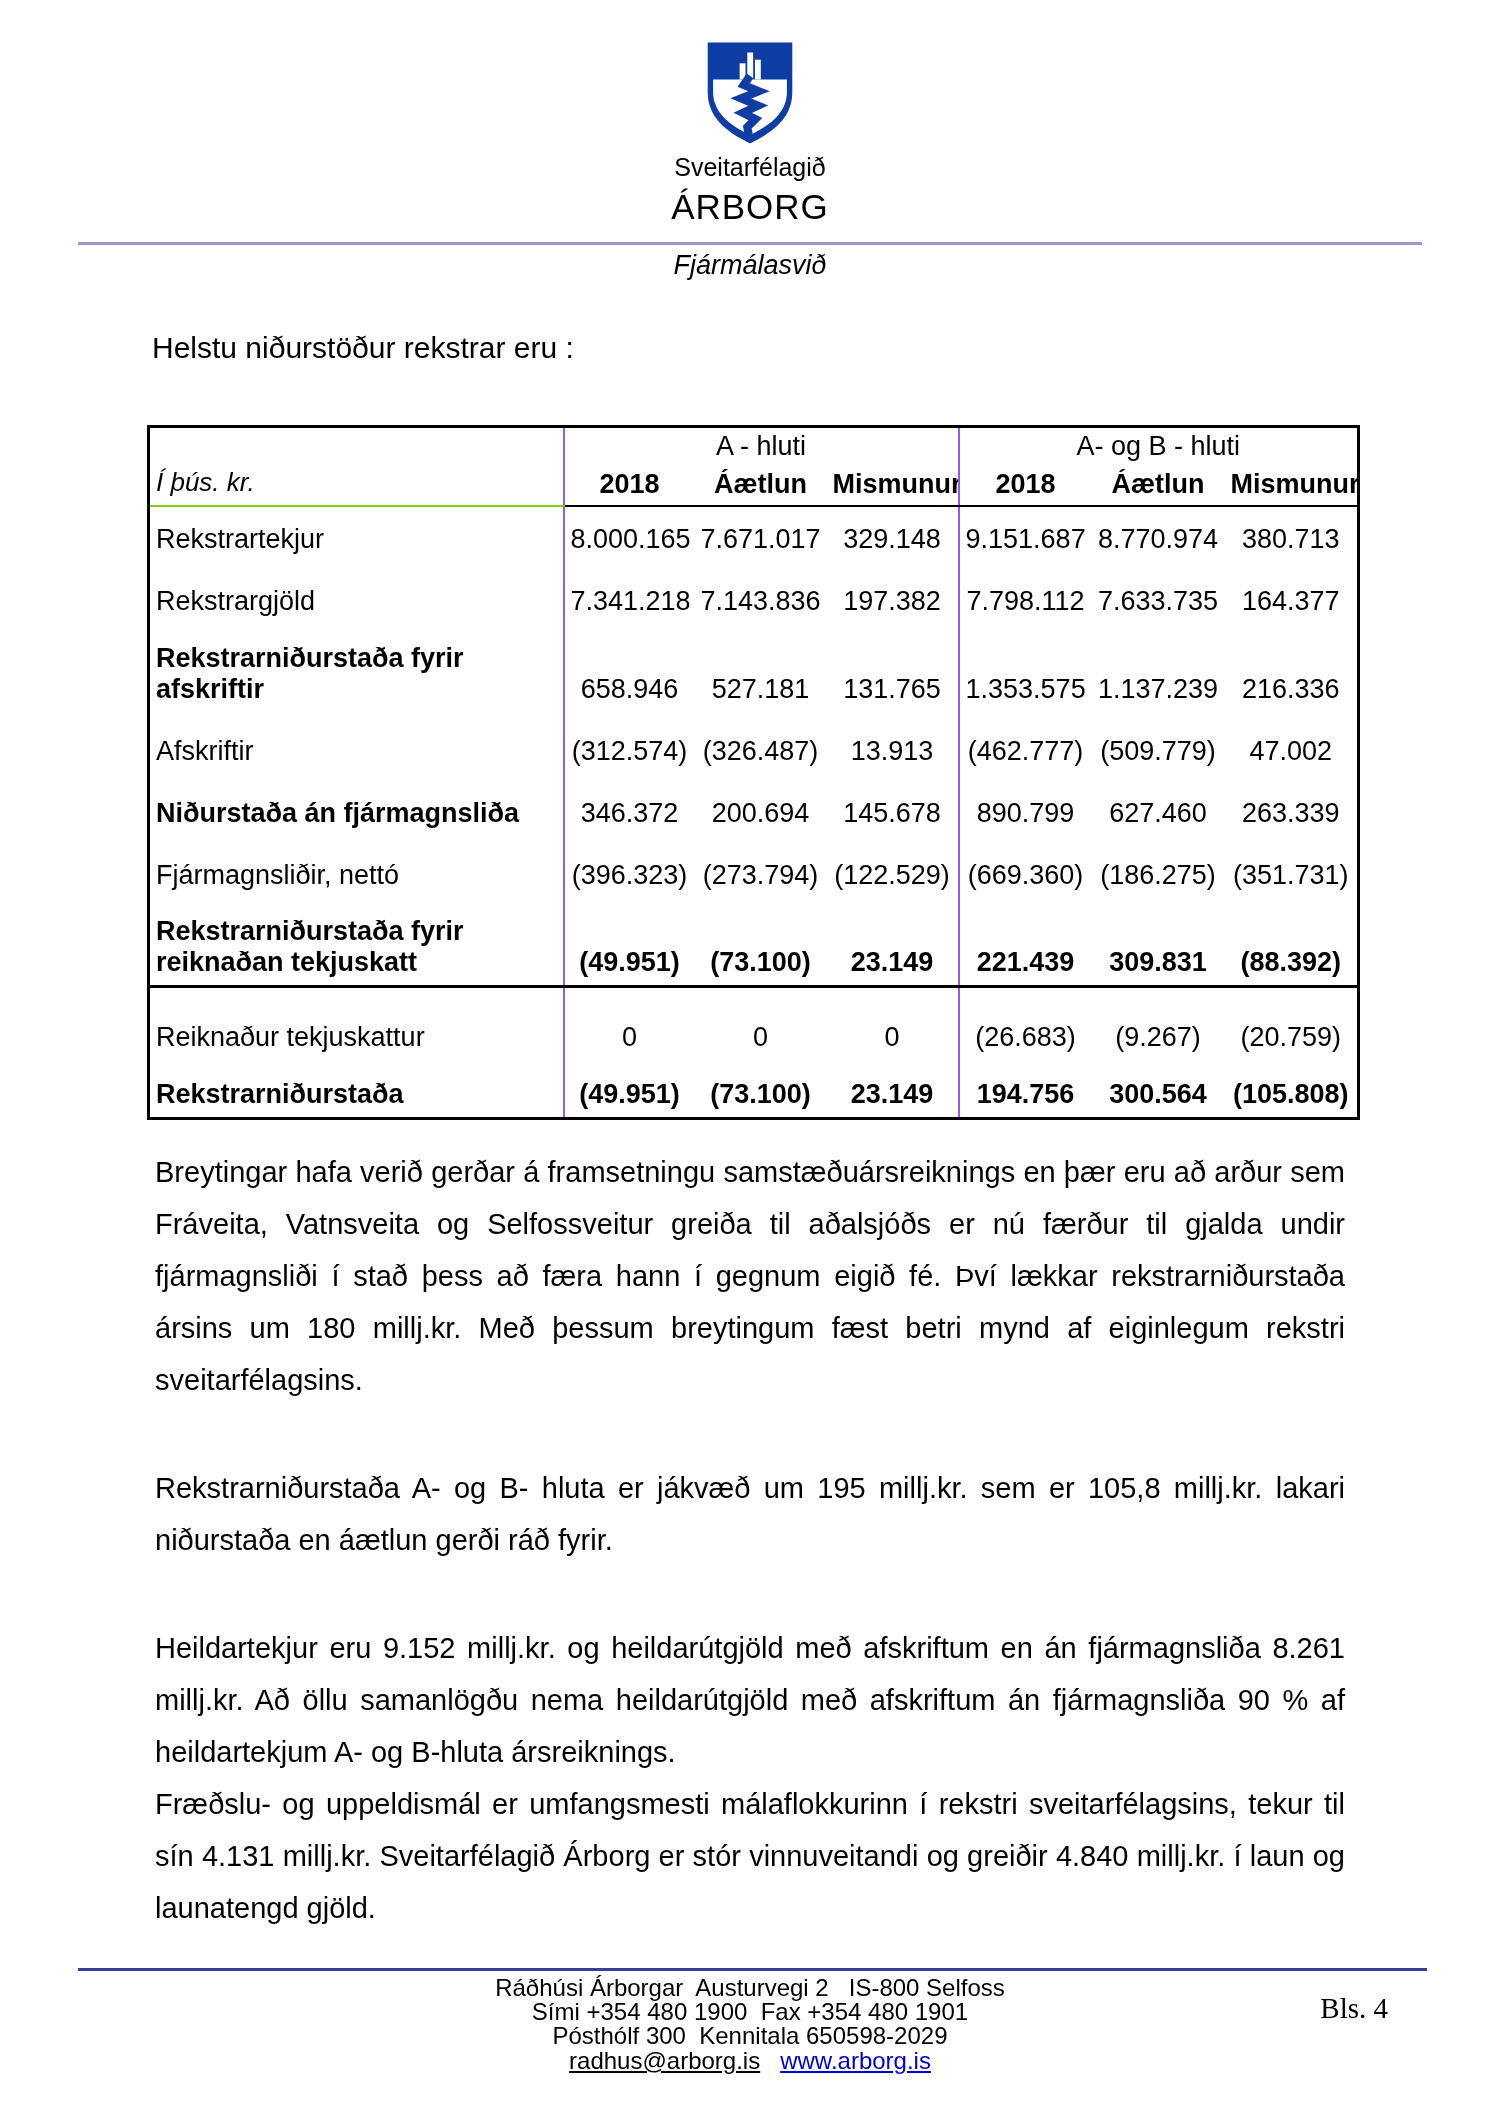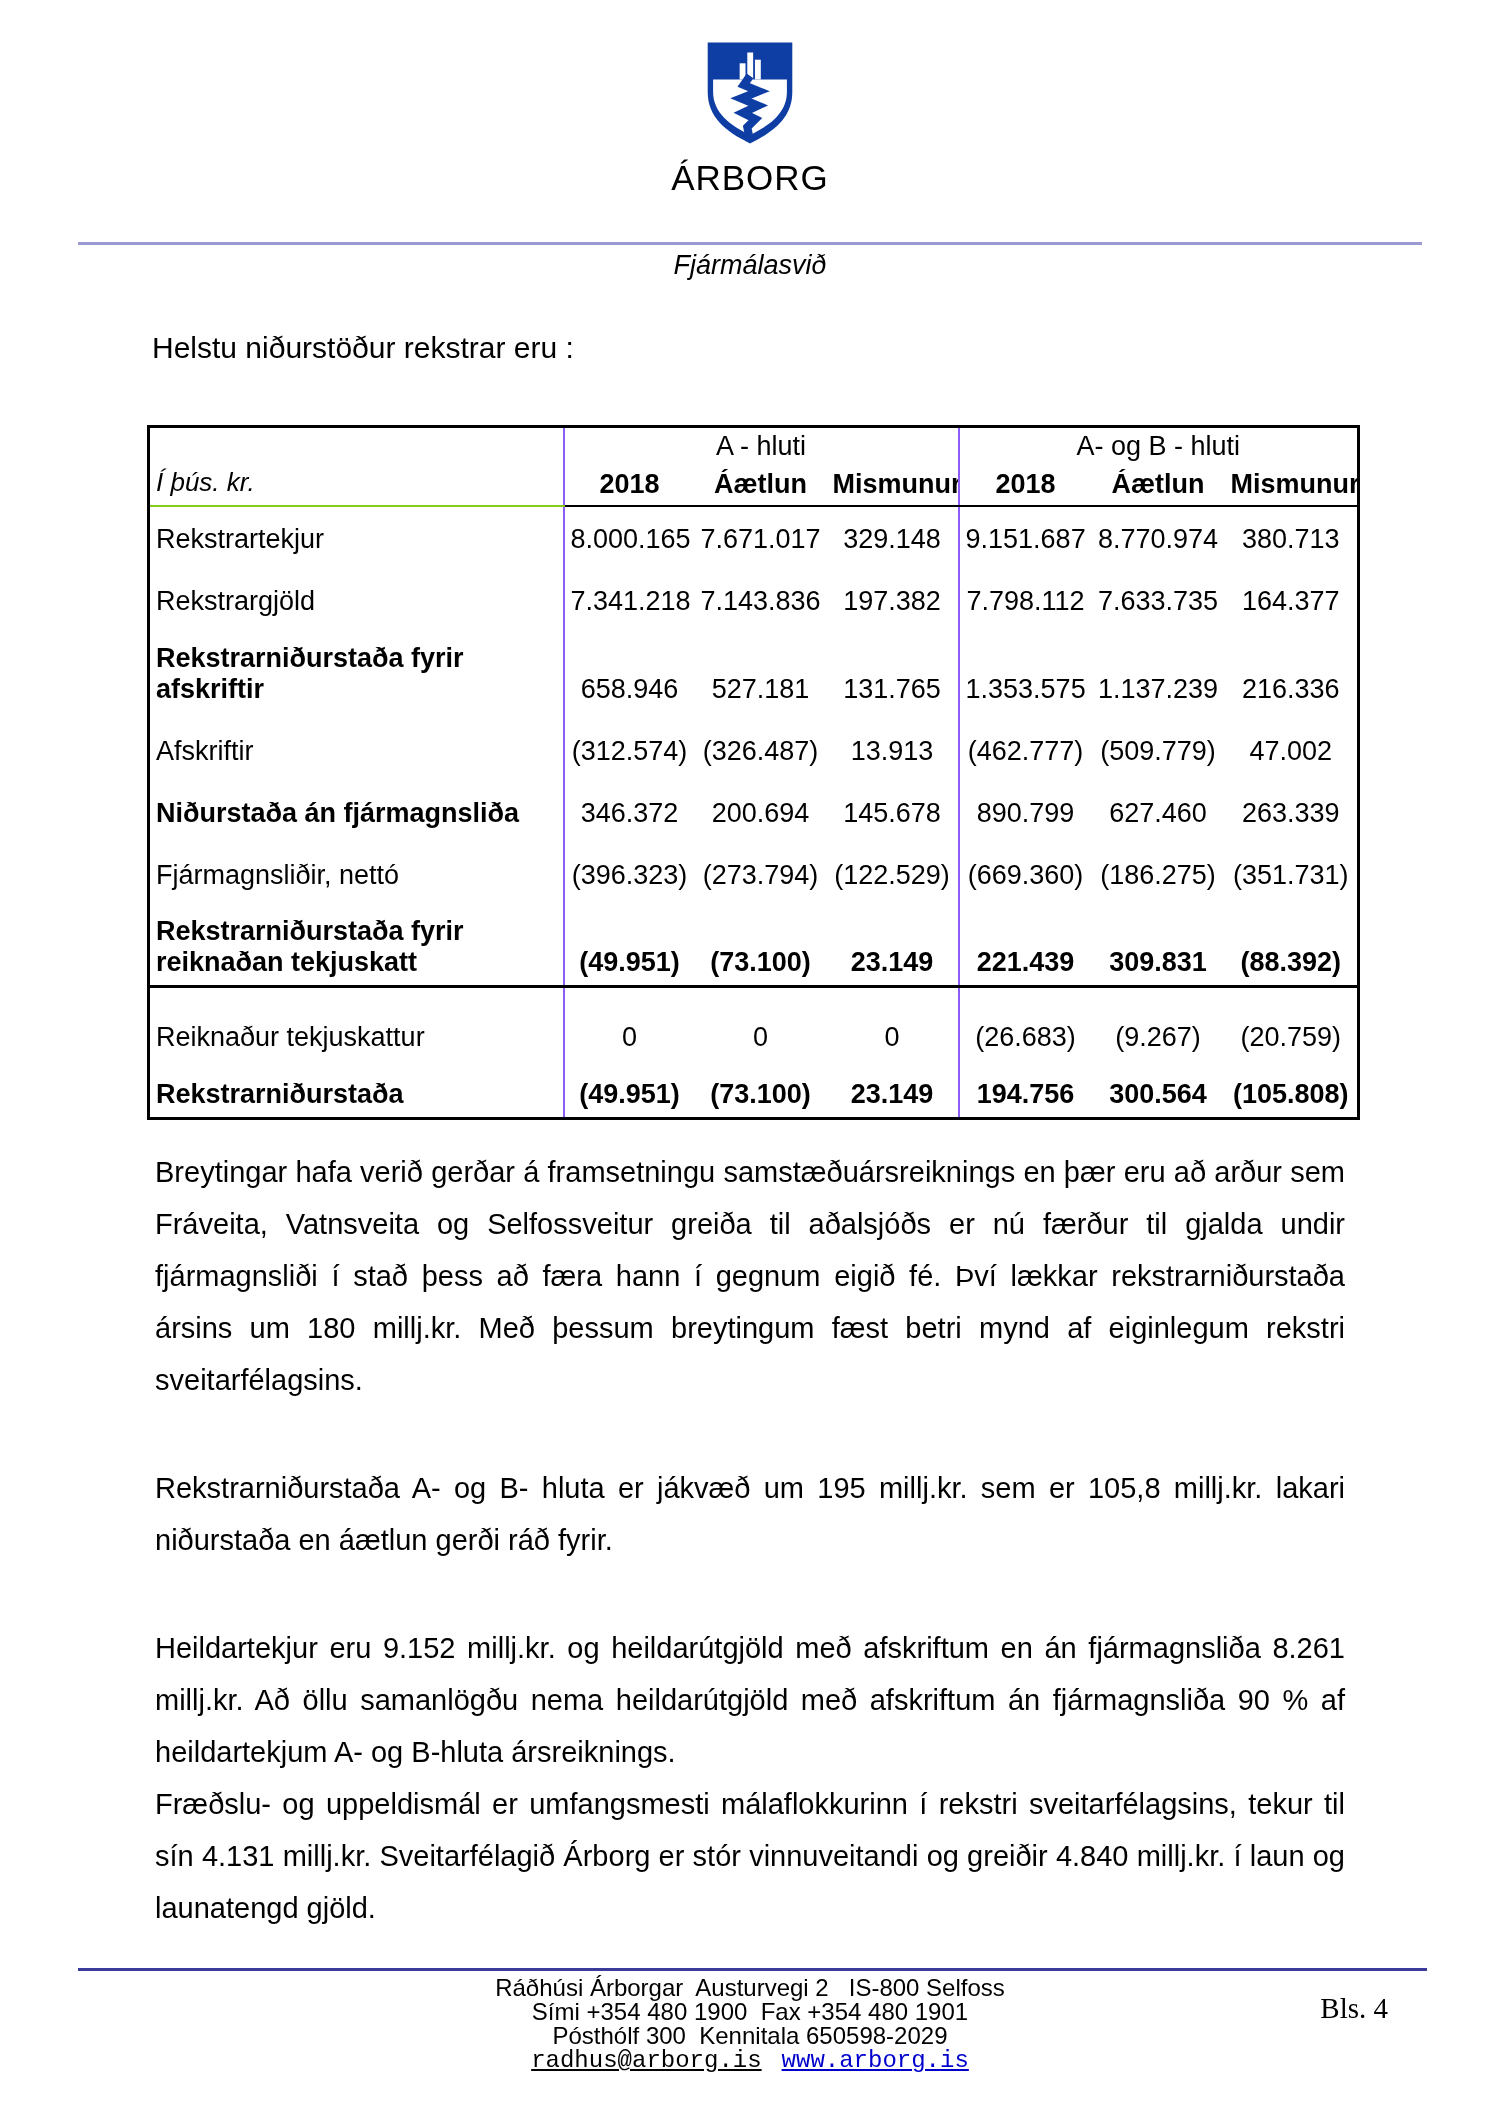--- a/index.html
+++ b/index.html
@@ -52,39 +52,40 @@
 
   
   .paras{position:absolute;top:1146px;left:155px;width:1190px;font-size:29px;line-height:52px;text-align:justify;}
   .paras p{margin:0;}
   .paras p.gap{margin-bottom:56px;}
 
   
   .footer-rule{position:absolute;top:1968px;left:78px;width:1349px;height:0;border-top:3px solid var(--rule-bottom);}
   .footer{position:absolute;top:1976px;left:0;width:100%;text-align:center;font-size:24px;line-height:24px;}
   .footer .fl{white-space:pre;}
-  .flinks{margin-top:1px;font-family:Liberation Mono, monospace;}
+  .flinks{margin-top:1px;}
   .email-link{color:#000;text-decoration:underline;margin-right:20px;}
   .web-link{color:var(--link-blue);text-decoration:underline;}
   .page-num{position:absolute;top:1992px;right:112px;font-family:"Liberation Serif",serif;font-size:29px;}
 </style>
 </head>
 <body>
 
 <div class="page">
 
   <div class="logo-wrap">
     <svg class="shield" viewBox="0 0 100 118" aria-hidden="true">
       <path d="M3,3 H97 V58 C97,86 77,102 50,115 C23,102 3,86 3,58 Z" fill="#0e3da4"></path>
       <path d="M9,44 H91 V58 C91,81 72,95 50,106 C28,95 9,81 9,58 Z" fill="#ffffff"></path>
       <rect x="38.5" y="26" width="6.5" height="18" fill="#ffffff"></rect>
       <rect x="47" y="14" width="6.5" height="30" fill="#ffffff"></rect>
       <rect x="55.5" y="22" width="6.5" height="22" fill="#ffffff"></rect>
       <polyline points="50,40 43,50 60,57 40,65 59,73 42,81 56,88 47,97 50,112" fill="none" stroke="#0e3da4" stroke-width="9"></polyline>
     </svg>
+    <div class="org-small">Sveitarfélagið</div>
     <div class="org-large">ÁRBORG</div>
   </div>
   <div class="header-rule"></div>
   <div class="department">Fjármálasvið</div>
 
   <div class="intro">Helstu niðurstöður rekstrar eru :</div>
 
   <table class="fin">
     <colgroup>
       <col style="width:415px">

